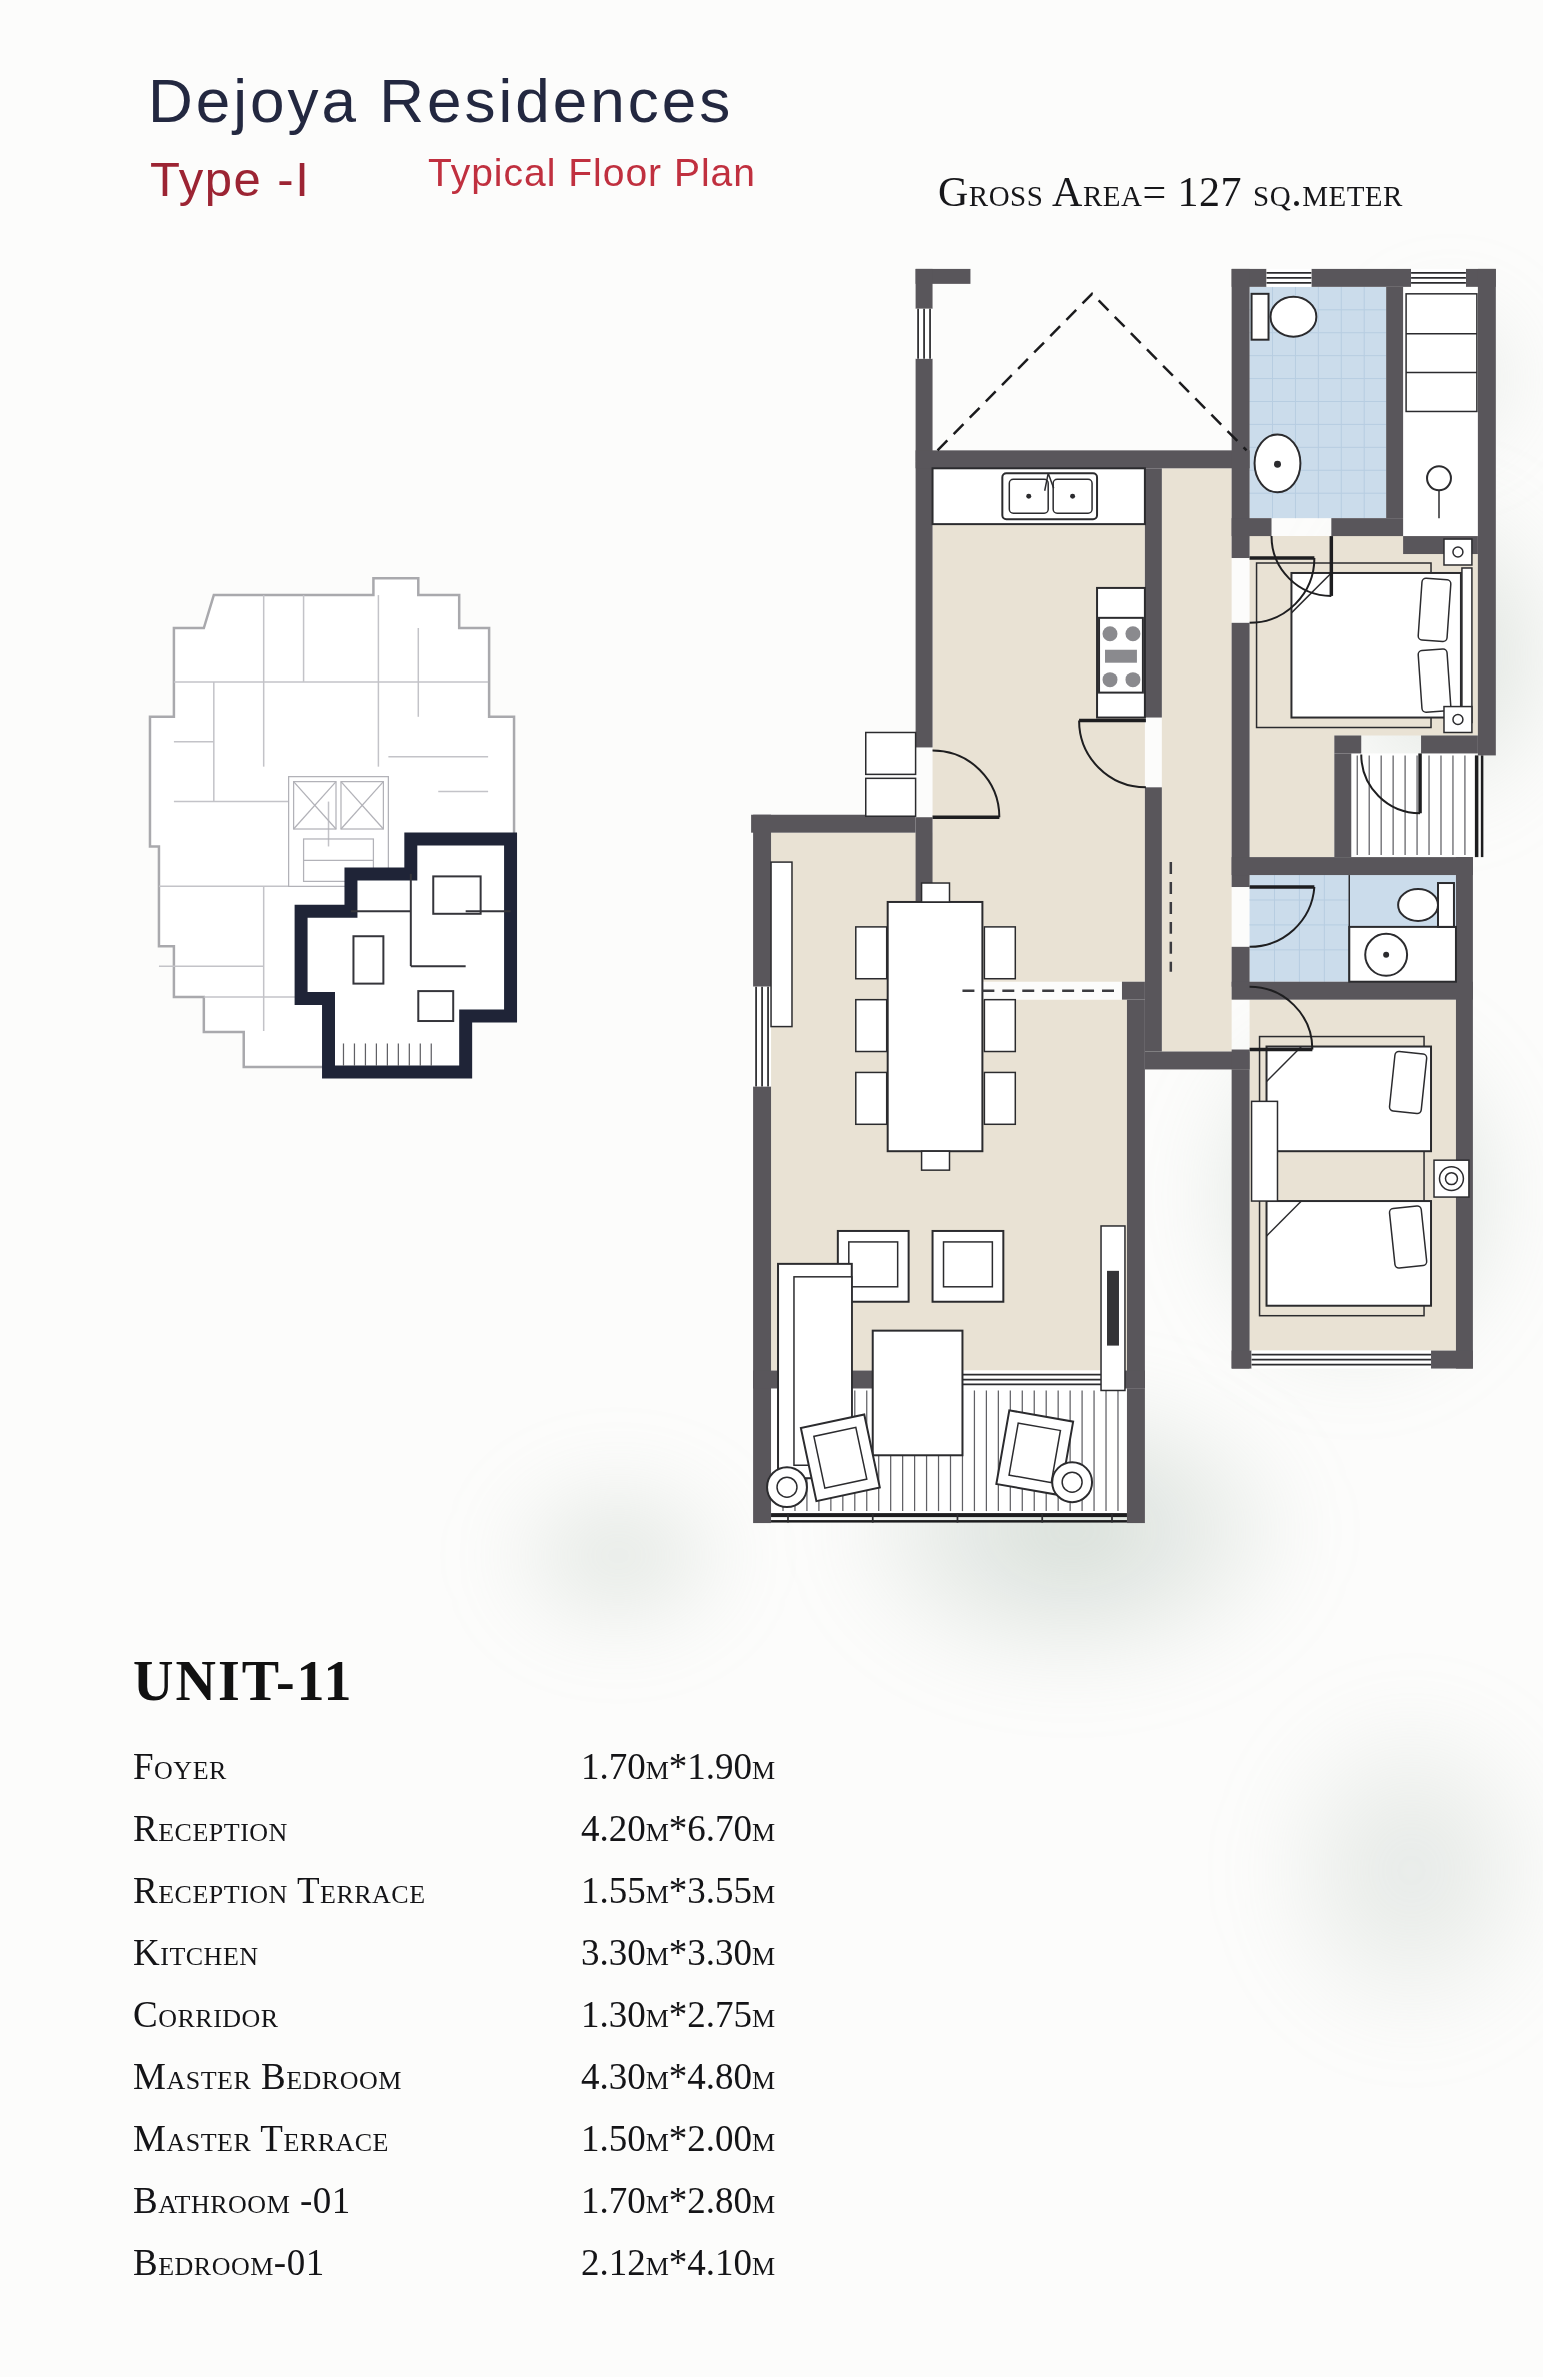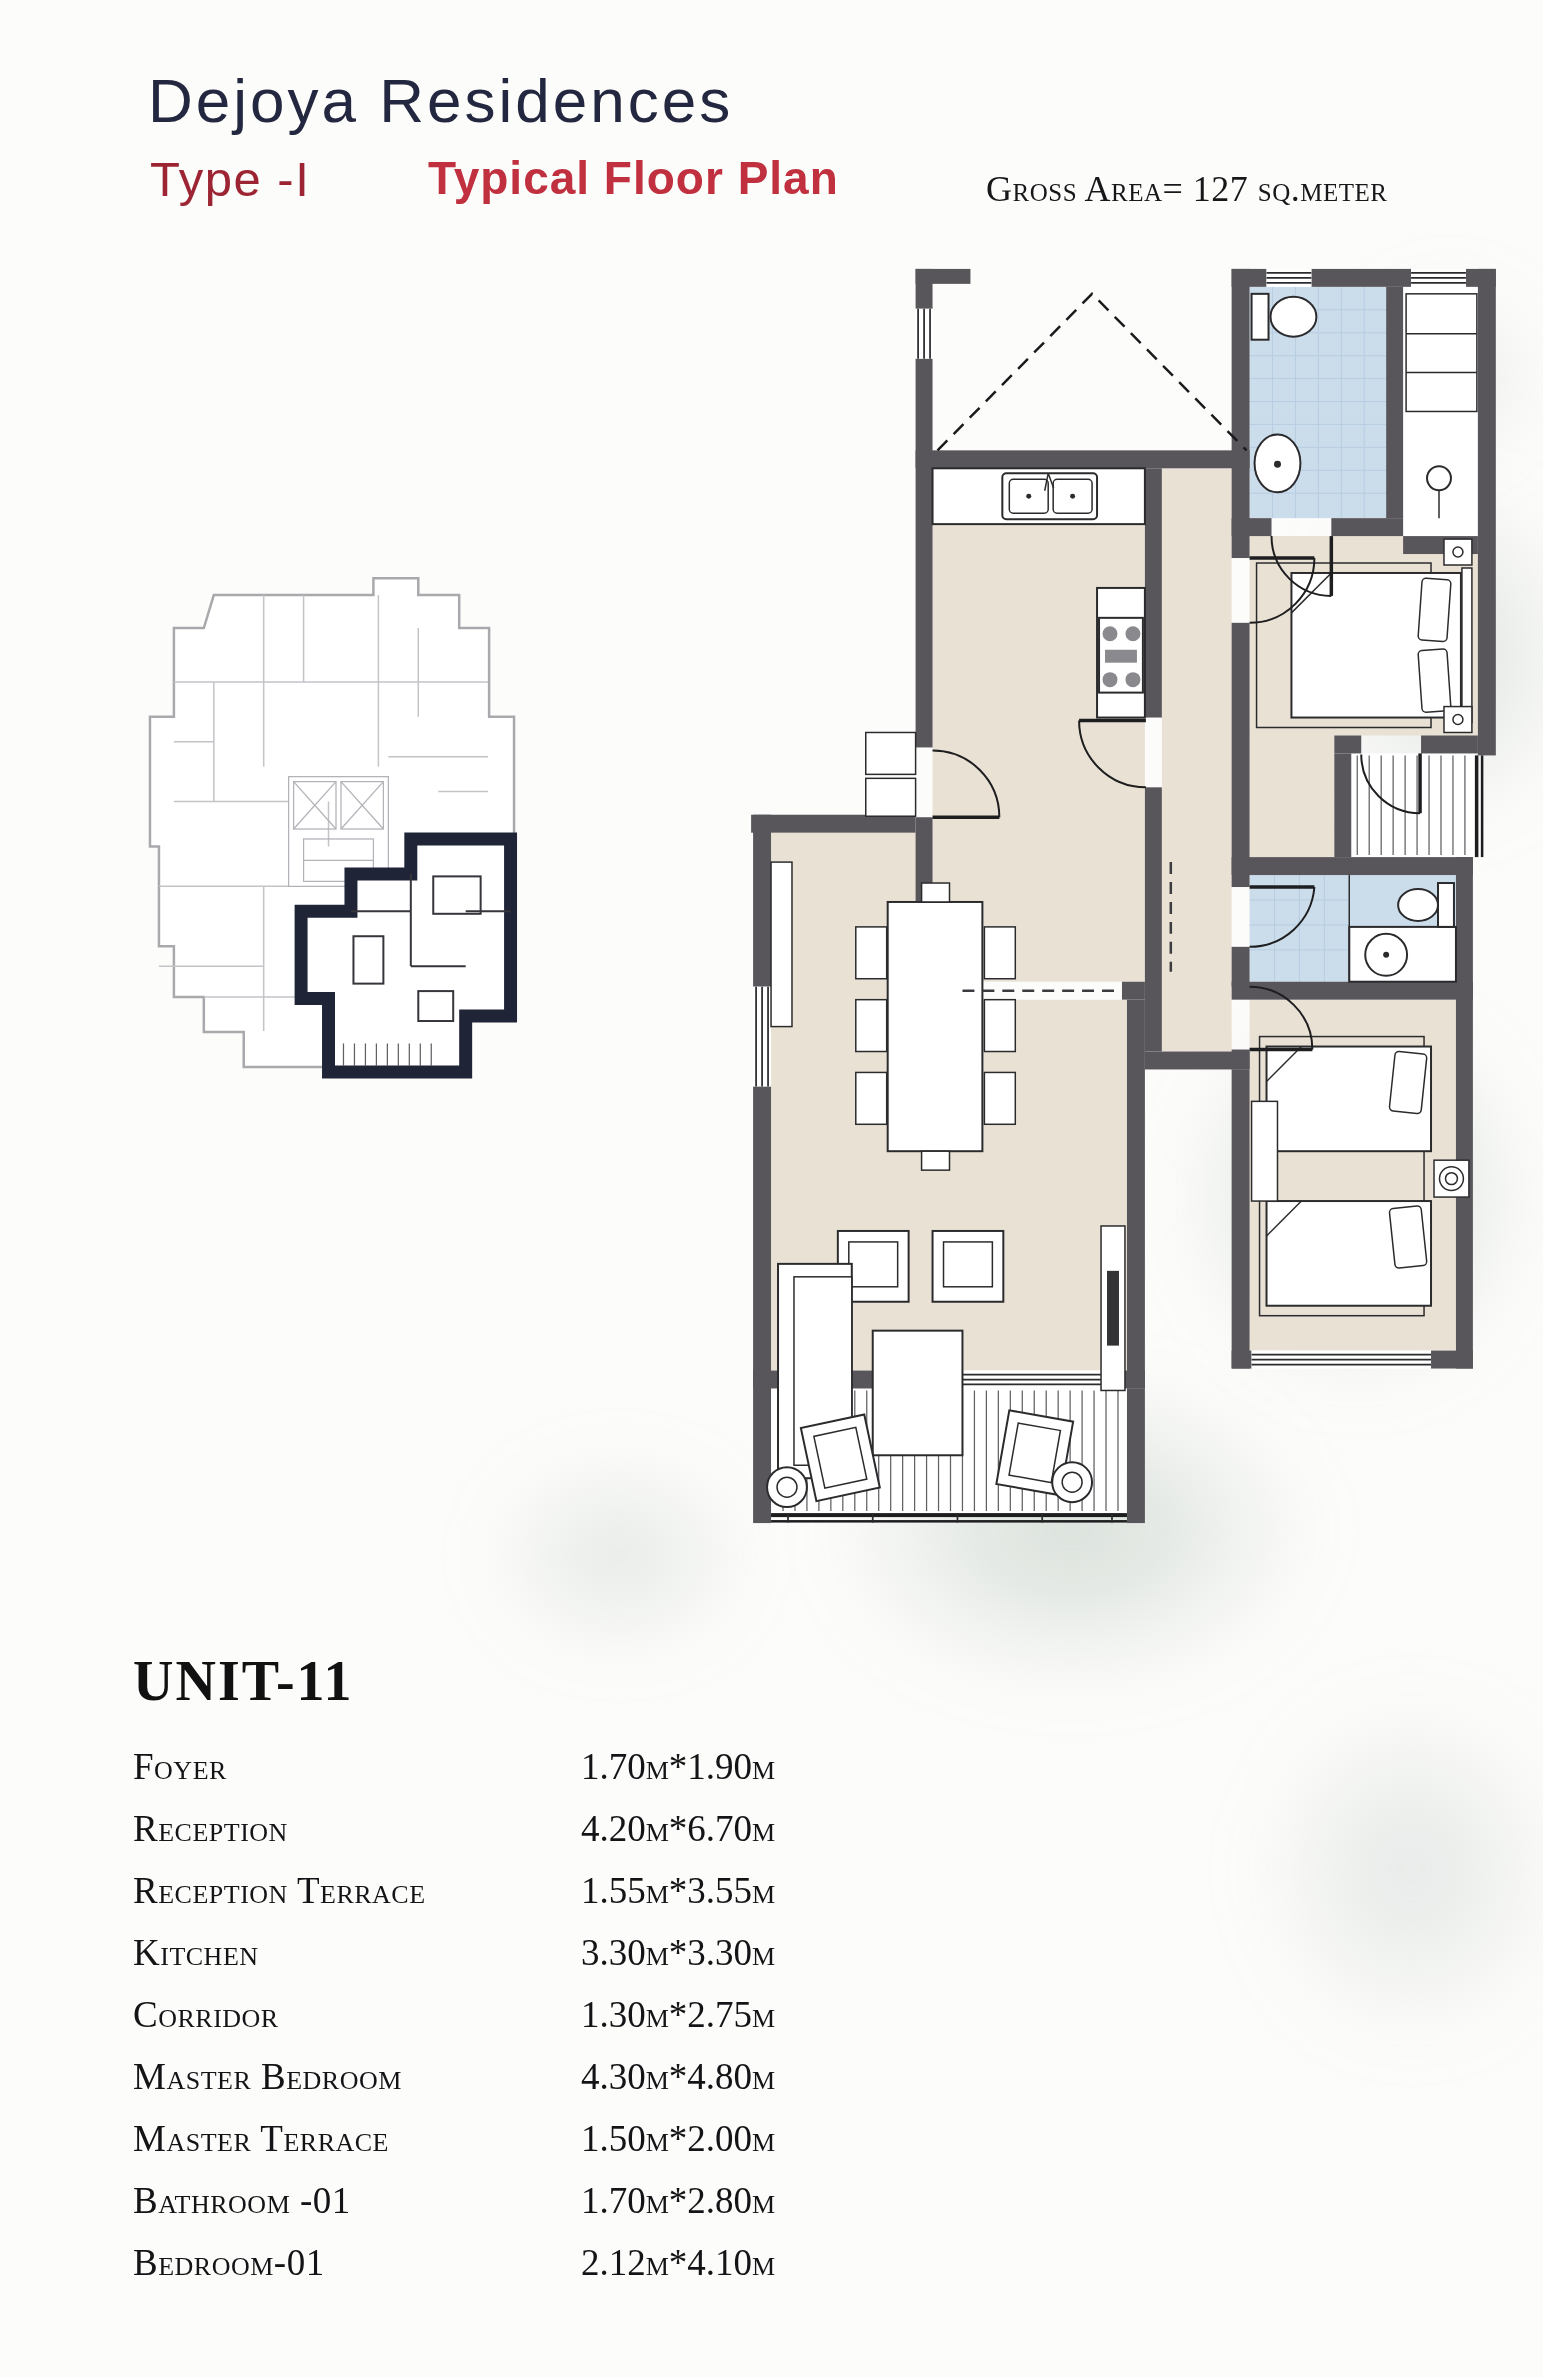--- a/index.html
+++ b/index.html
@@ -17,24 +17,24 @@
   .b4{left:1187px;top:1621px;width:449px;height:499px;background:radial-gradient(closest-side,rgba(172,186,176,.30),rgba(172,186,176,0) 70%);}
   .b5{left:429px;top:1416px;width:379px;height:279px;background:radial-gradient(closest-side,rgba(167,183,170,.30),rgba(167,183,170,0) 70%);}
   .b6{left:1321px;top:239px;width:259px;height:279px;background:radial-gradient(closest-side,rgba(178,190,182,.28),rgba(178,190,182,0) 70%);}
 
   .title{
     left:148px;top:53px;font-size:62px;letter-spacing:3px;color:var(--title-navy);
     font-weight:400;
     margin-top:12px;
   }
   .sub-type{left:150px;top:151px;font-size:49px;letter-spacing:1.5px;color:var(--dark-red);font-weight:400;}
-  .sub-plan{left:428px;top:151px;font-size:46px;letter-spacing:1px;color:var(--red);font-weight:700;text-align:center;}
+  .sub-plan{left:428px;top:151px;font-size:39px;letter-spacing:1px;color:var(--red);font-weight:400;text-align:center;}
   .gross{
-    left:938px;top:168px;font-size:36px;color:#17171a;
-    font-family:"Liberation Serif",serif;font-variant:small-caps;letter-spacing:0.5px;margin-left:48px;
+    left:938px;top:168px;font-size:42px;color:#17171a;
+    font-family:"Liberation Serif",serif;font-variant:small-caps;letter-spacing:0.5px;
   }
   .unit-title{
     left:133px;top:1649px;font-size:56px;color:#111;font-weight:700;
     font-family:"Liberation Serif",serif;letter-spacing:2px;
   }
   .room-table{left:133px;top:1729px;width:698px;}
   .room-row{position:relative;height:46px;margin-top:16px;}
   .room-name{
     position:absolute;left:0;top:0;font-family:"Liberation Serif",serif;
     font-variant:small-caps;font-size:37px;color:#141417;letter-spacing:0.5px;white-space:nowrap;

